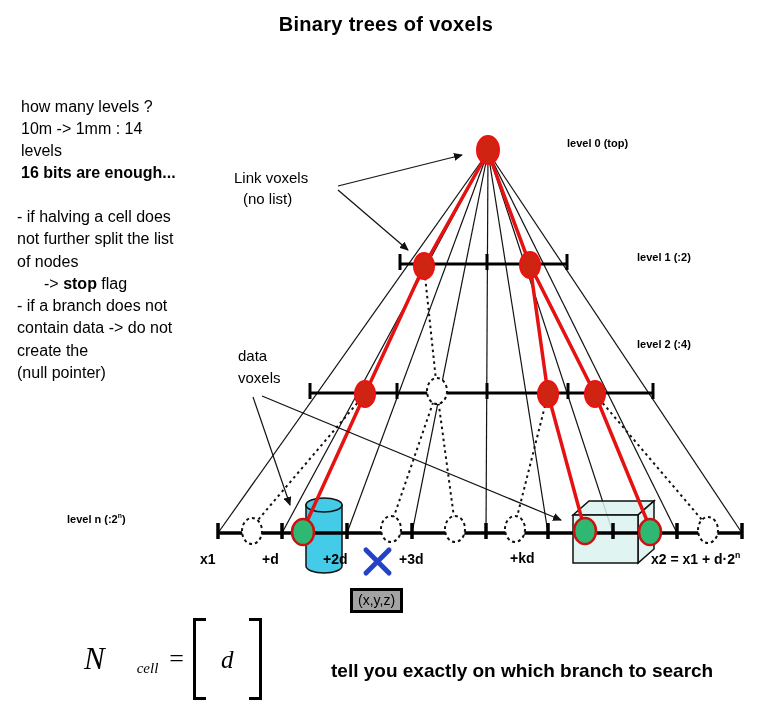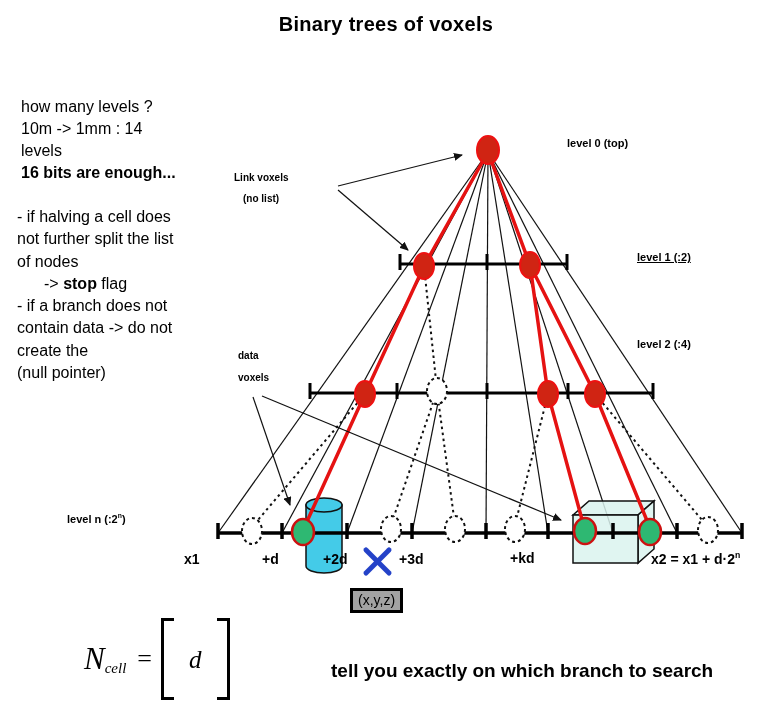--- a/index.html
+++ b/index.html
@@ -6,30 +6,30 @@
   .page{
     position:relative;width:772px;height:714px;background:#ffffff;overflow:hidden;
     font-family:"Liberation Sans",sans-serif;color:#000;
   }
   .page svg{position:absolute;left:0;top:0;}
   .abs{position:absolute;}
   .title{left:0;top:13px;width:772px;text-align:center;font-size:20px;font-weight:bold;letter-spacing:.3px;}
   .note{font-size:16px;line-height:22px;white-space:nowrap;}
   .note .b,.b{font-weight:bold;}
   .indent{margin-left:27px;}
-  .lbl{font-size:10px;line-height:21px;white-space:nowrap;font-weight:bold;}
+  .lbl{font-size:15px;line-height:21px;white-space:nowrap;}
   .lvl{font-size:11px;font-weight:bold;white-space:nowrap;}
   .axis-lbl{font-size:14px;font-weight:bold;white-space:nowrap;}
   sup{font-size:62%;vertical-align:super;line-height:0;}
   .xyz-box{left:350px;top:588px;border:3px solid #000;padding:0 5px;font-size:14px;line-height:19px;background:#a3a3a3;}
   
   .formula{left:84px;top:618px;display:flex;align-items:center;gap:9px;
     font-family:"Liberation Serif",serif;font-style:italic;}
   .f-n{font-size:31px;}
-  .f-sub{font-size:15px;}
+  .f-sub{font-size:15px;margin-left:32px;}
   .f-eq{font-size:26px;font-style:normal;padding-left:2px;}
   .brk{height:76px;width:10px;}
   .brk-l{border-left:3px solid #000;border-top:3px solid #000;border-bottom:3px solid #000;}
   .brk-r{border-right:3px solid #000;border-top:3px solid #000;border-bottom:3px solid #000;}
   .frac{display:flex;flex-direction:column;align-items:center;font-size:25px;padding:0 6px;}
   .frac .num{padding:0 8px 3px 8px;border-bottom:2.5px solid #000;}
   .frac .den{padding-top:2px;}
   .num sub{font-size:14px;}
   .caption{left:283px;top:660px;font-size:19px;font-weight:bold;white-space:nowrap;margin-left:48px;}
 </style>
@@ -175,27 +175,27 @@
     <div>(null pointer)</div>
   </div>
 
   <div class="abs lbl" style="left:234px;top:167px;">Link voxels</div>
   <div class="abs lbl" style="left:243px;top:188px;">(no list)</div>
 
   <div class="abs lbl" style="left:238px;top:345px;">data</div>
   <div class="abs lbl" style="left:238px;top:367px;">voxels</div>
 
   <div class="abs lvl" style="left:567px;top:137px;">level 0 (top)</div>
-  <div class="abs lvl" style="left:637px;top:251px;text-decoration:underline;">level 1 (:2)</div>
+  <div class="abs lvl" style="left:637px;top:251px;">level 1 (:2)</div>
   <div class="abs lvl" style="left:637px;top:338px;">level 2 (:4)</div>
   <div class="abs lvl" style="left:67px;top:513px;">
     <span>level n (:2</span><sup>n</sup><span>)</span>
   </div>
 
-  <div class="abs axis-lbl" style="left:184px;top:551px;">x1</div>
+  <div class="abs axis-lbl" style="left:200px;top:551px;">x1</div>
   <div class="abs axis-lbl" style="left:262px;top:551px;">+d</div>
   <div class="abs axis-lbl" style="left:323px;top:551px;">+2d</div>
   <div class="abs axis-lbl" style="left:399px;top:551px;">+3d</div>
   <div class="abs axis-lbl" style="left:510px;top:550px;">+kd</div>
   <div class="abs axis-lbl" style="left:651px;top:551px;">
     <span>x2 = x1 + d·2</span><sup>n</sup>
   </div>
 
   <div class="abs xyz-box">(x,y,z)</div>
 

